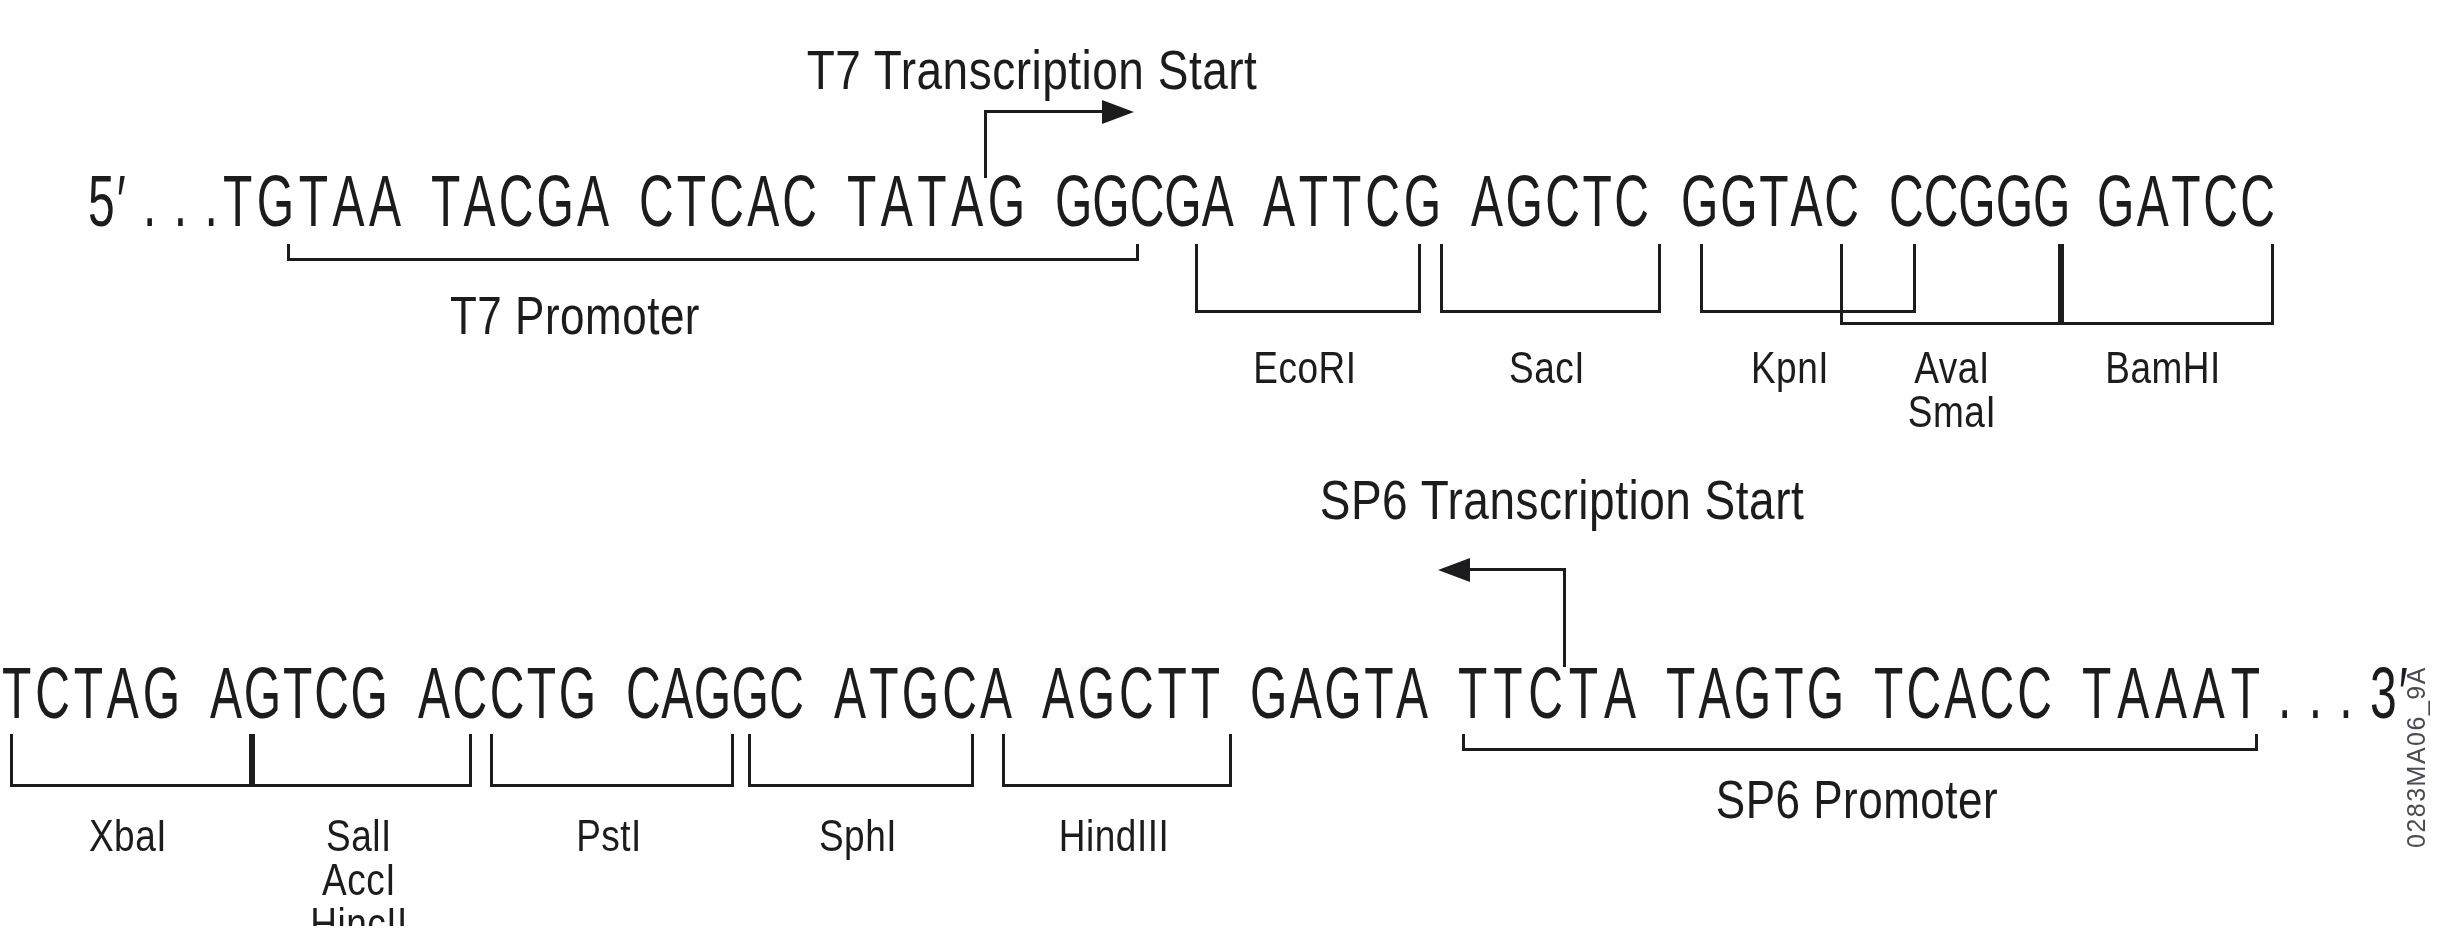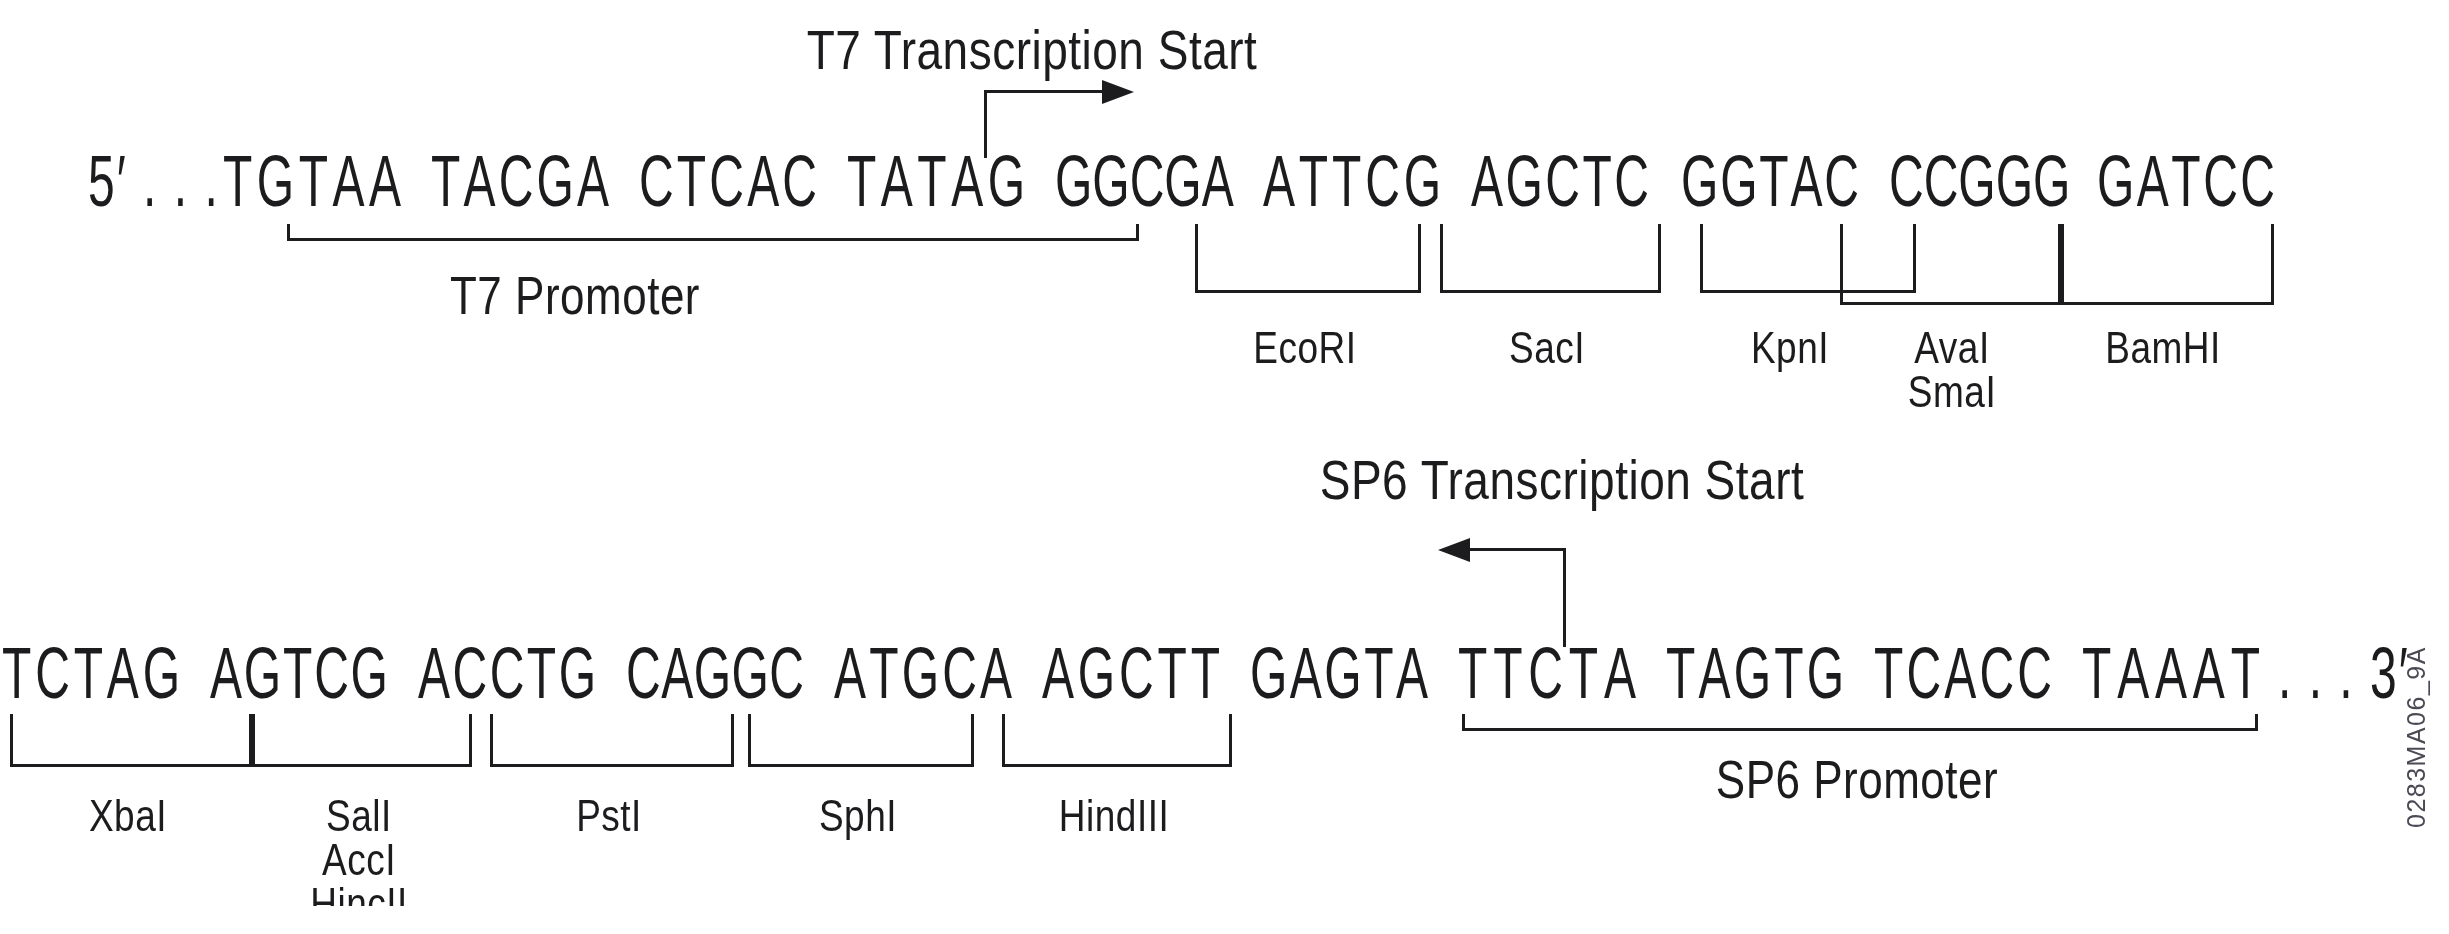--- a/index.html
+++ b/index.html
@@ -7,20 +7,21 @@
     --code:#4a4a55;
   }
   html,body{margin:0;padding:0;background:#ffffff;}
   .canvas{
     position:relative;
     width:2449px;height:906px;
     background:#ffffff;
     font-family:"Liberation Sans","DejaVu Sans",sans-serif;
     color:var(--ink);
     overflow:hidden;
+    margin-top:20px;
   }
   
   .seq-group{
     position:absolute;
     width:178px;height:48px;
     display:flex;justify-content:space-between;align-items:flex-end;
     font-size:48px;line-height:48px;
     transform:scaleY(1.5);transform-origin:50% 100%;
     white-space:nowrap;
   }

